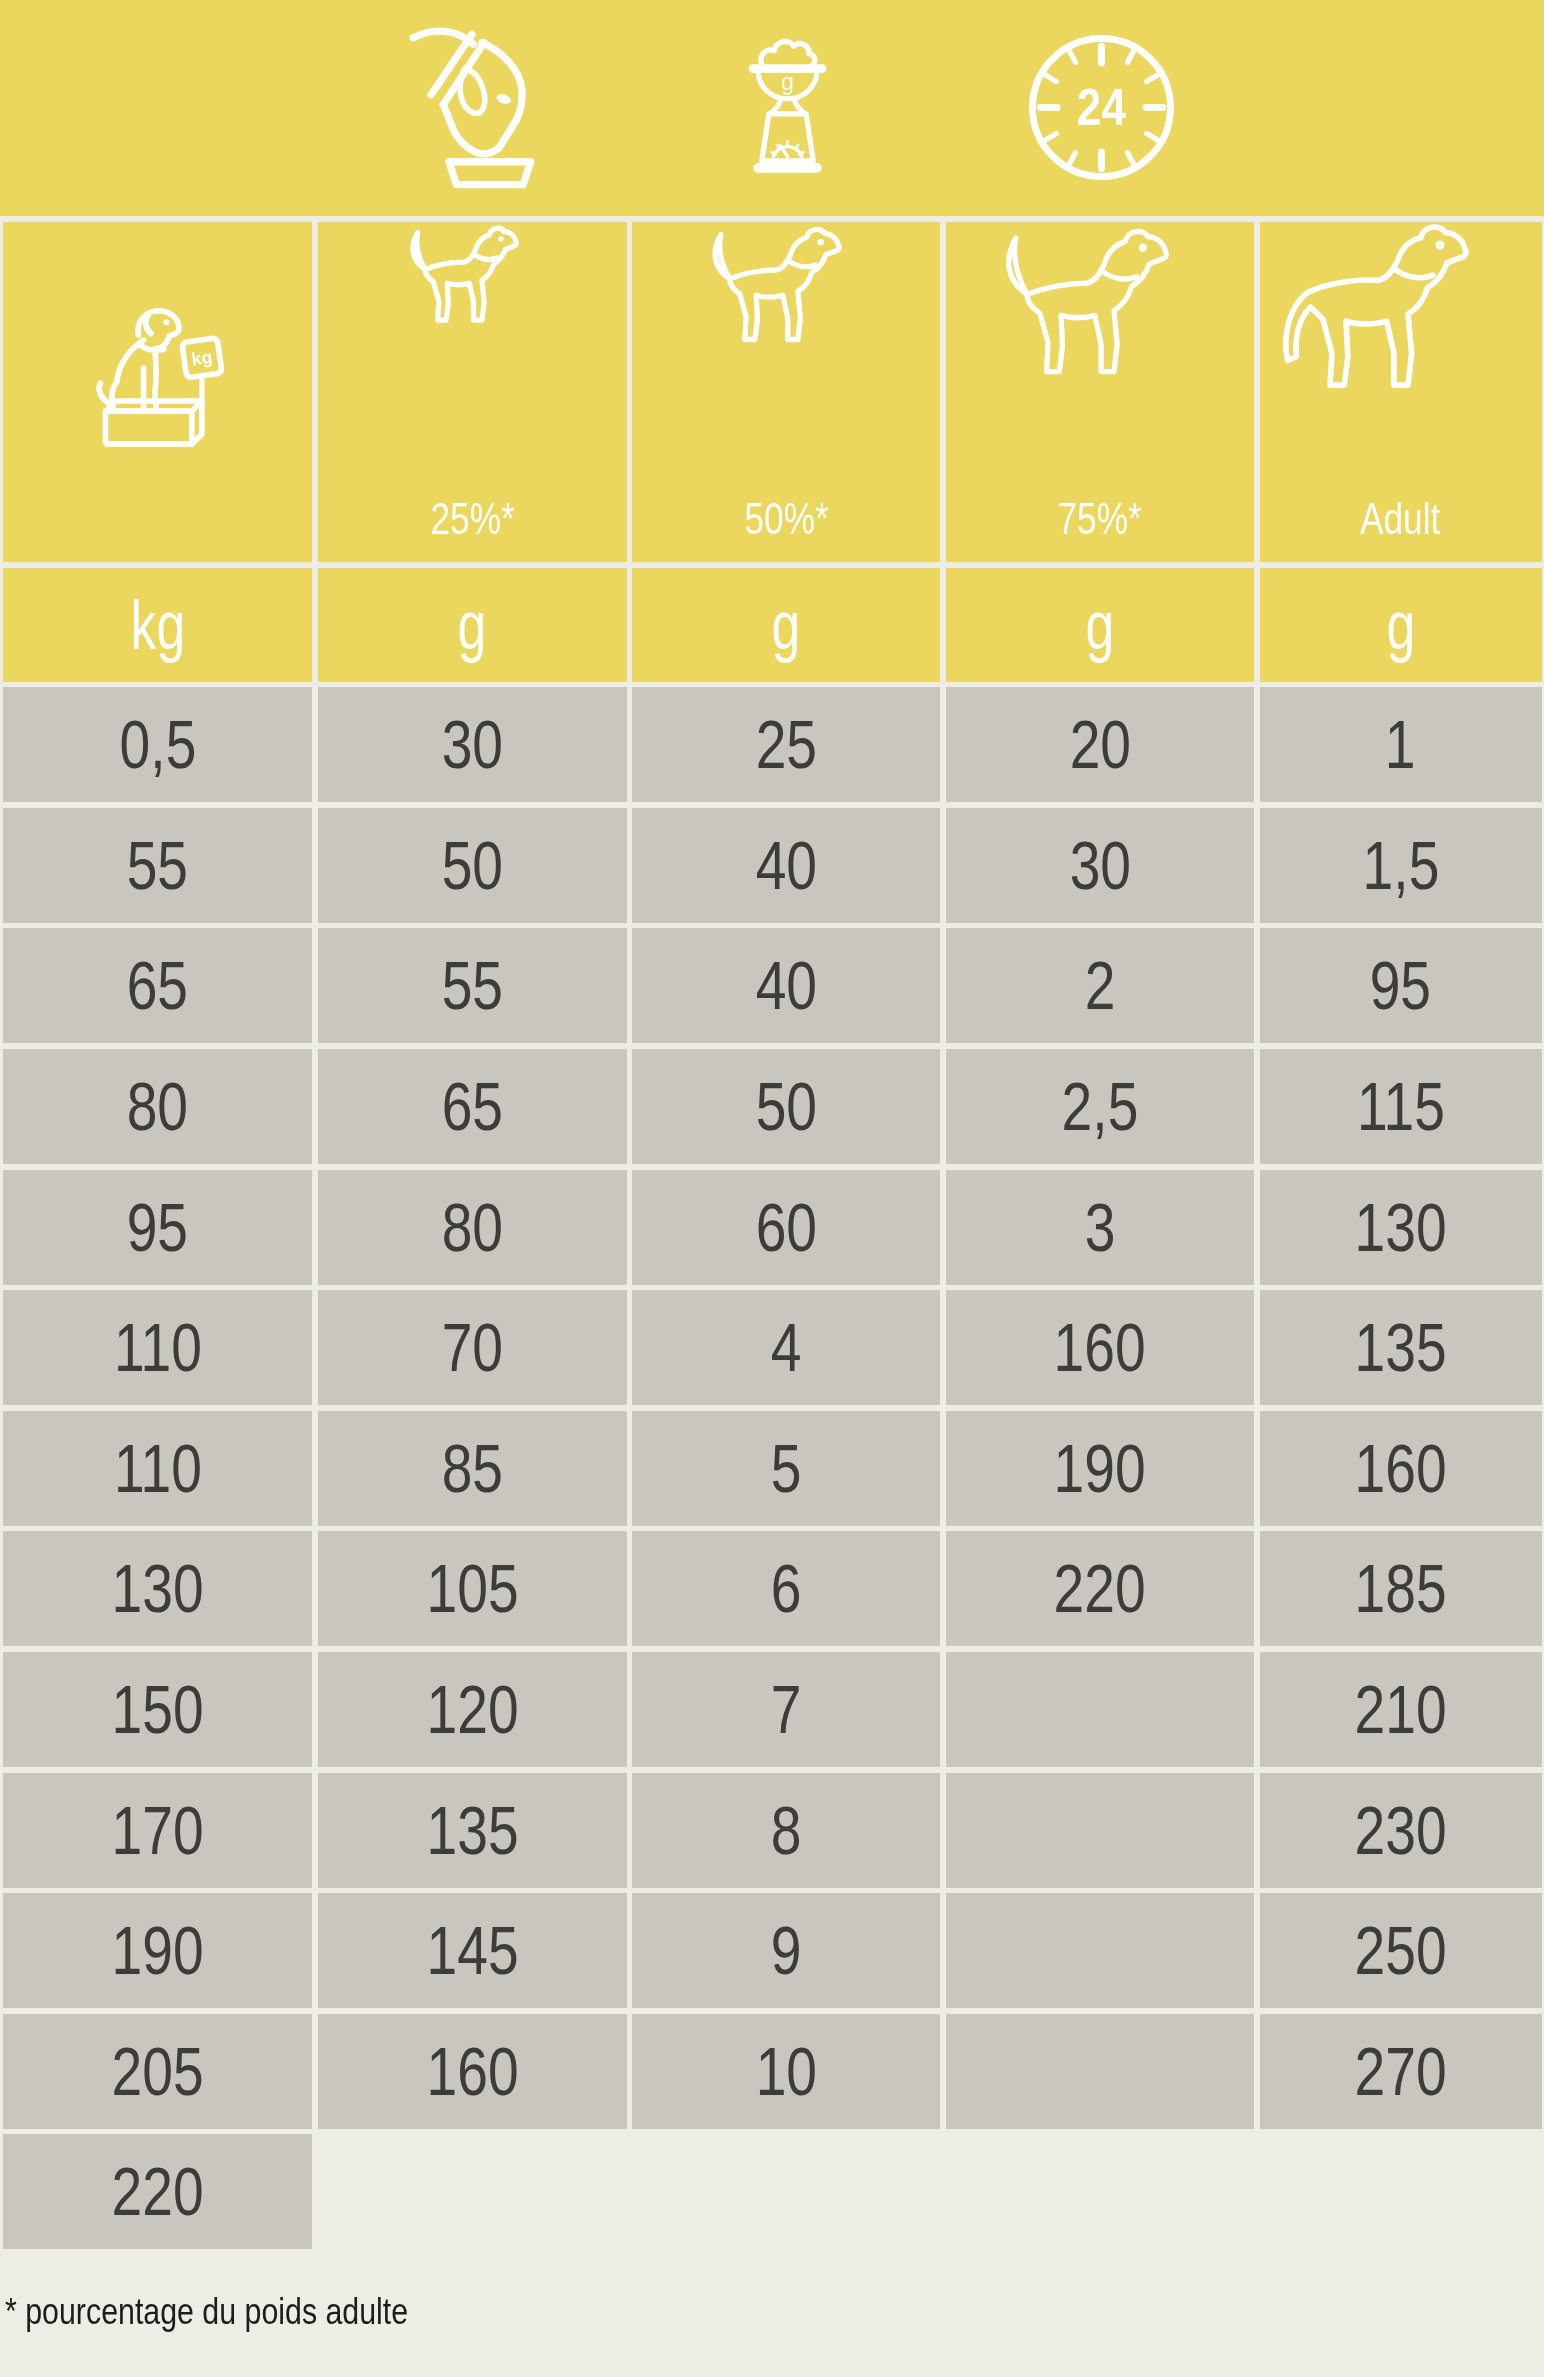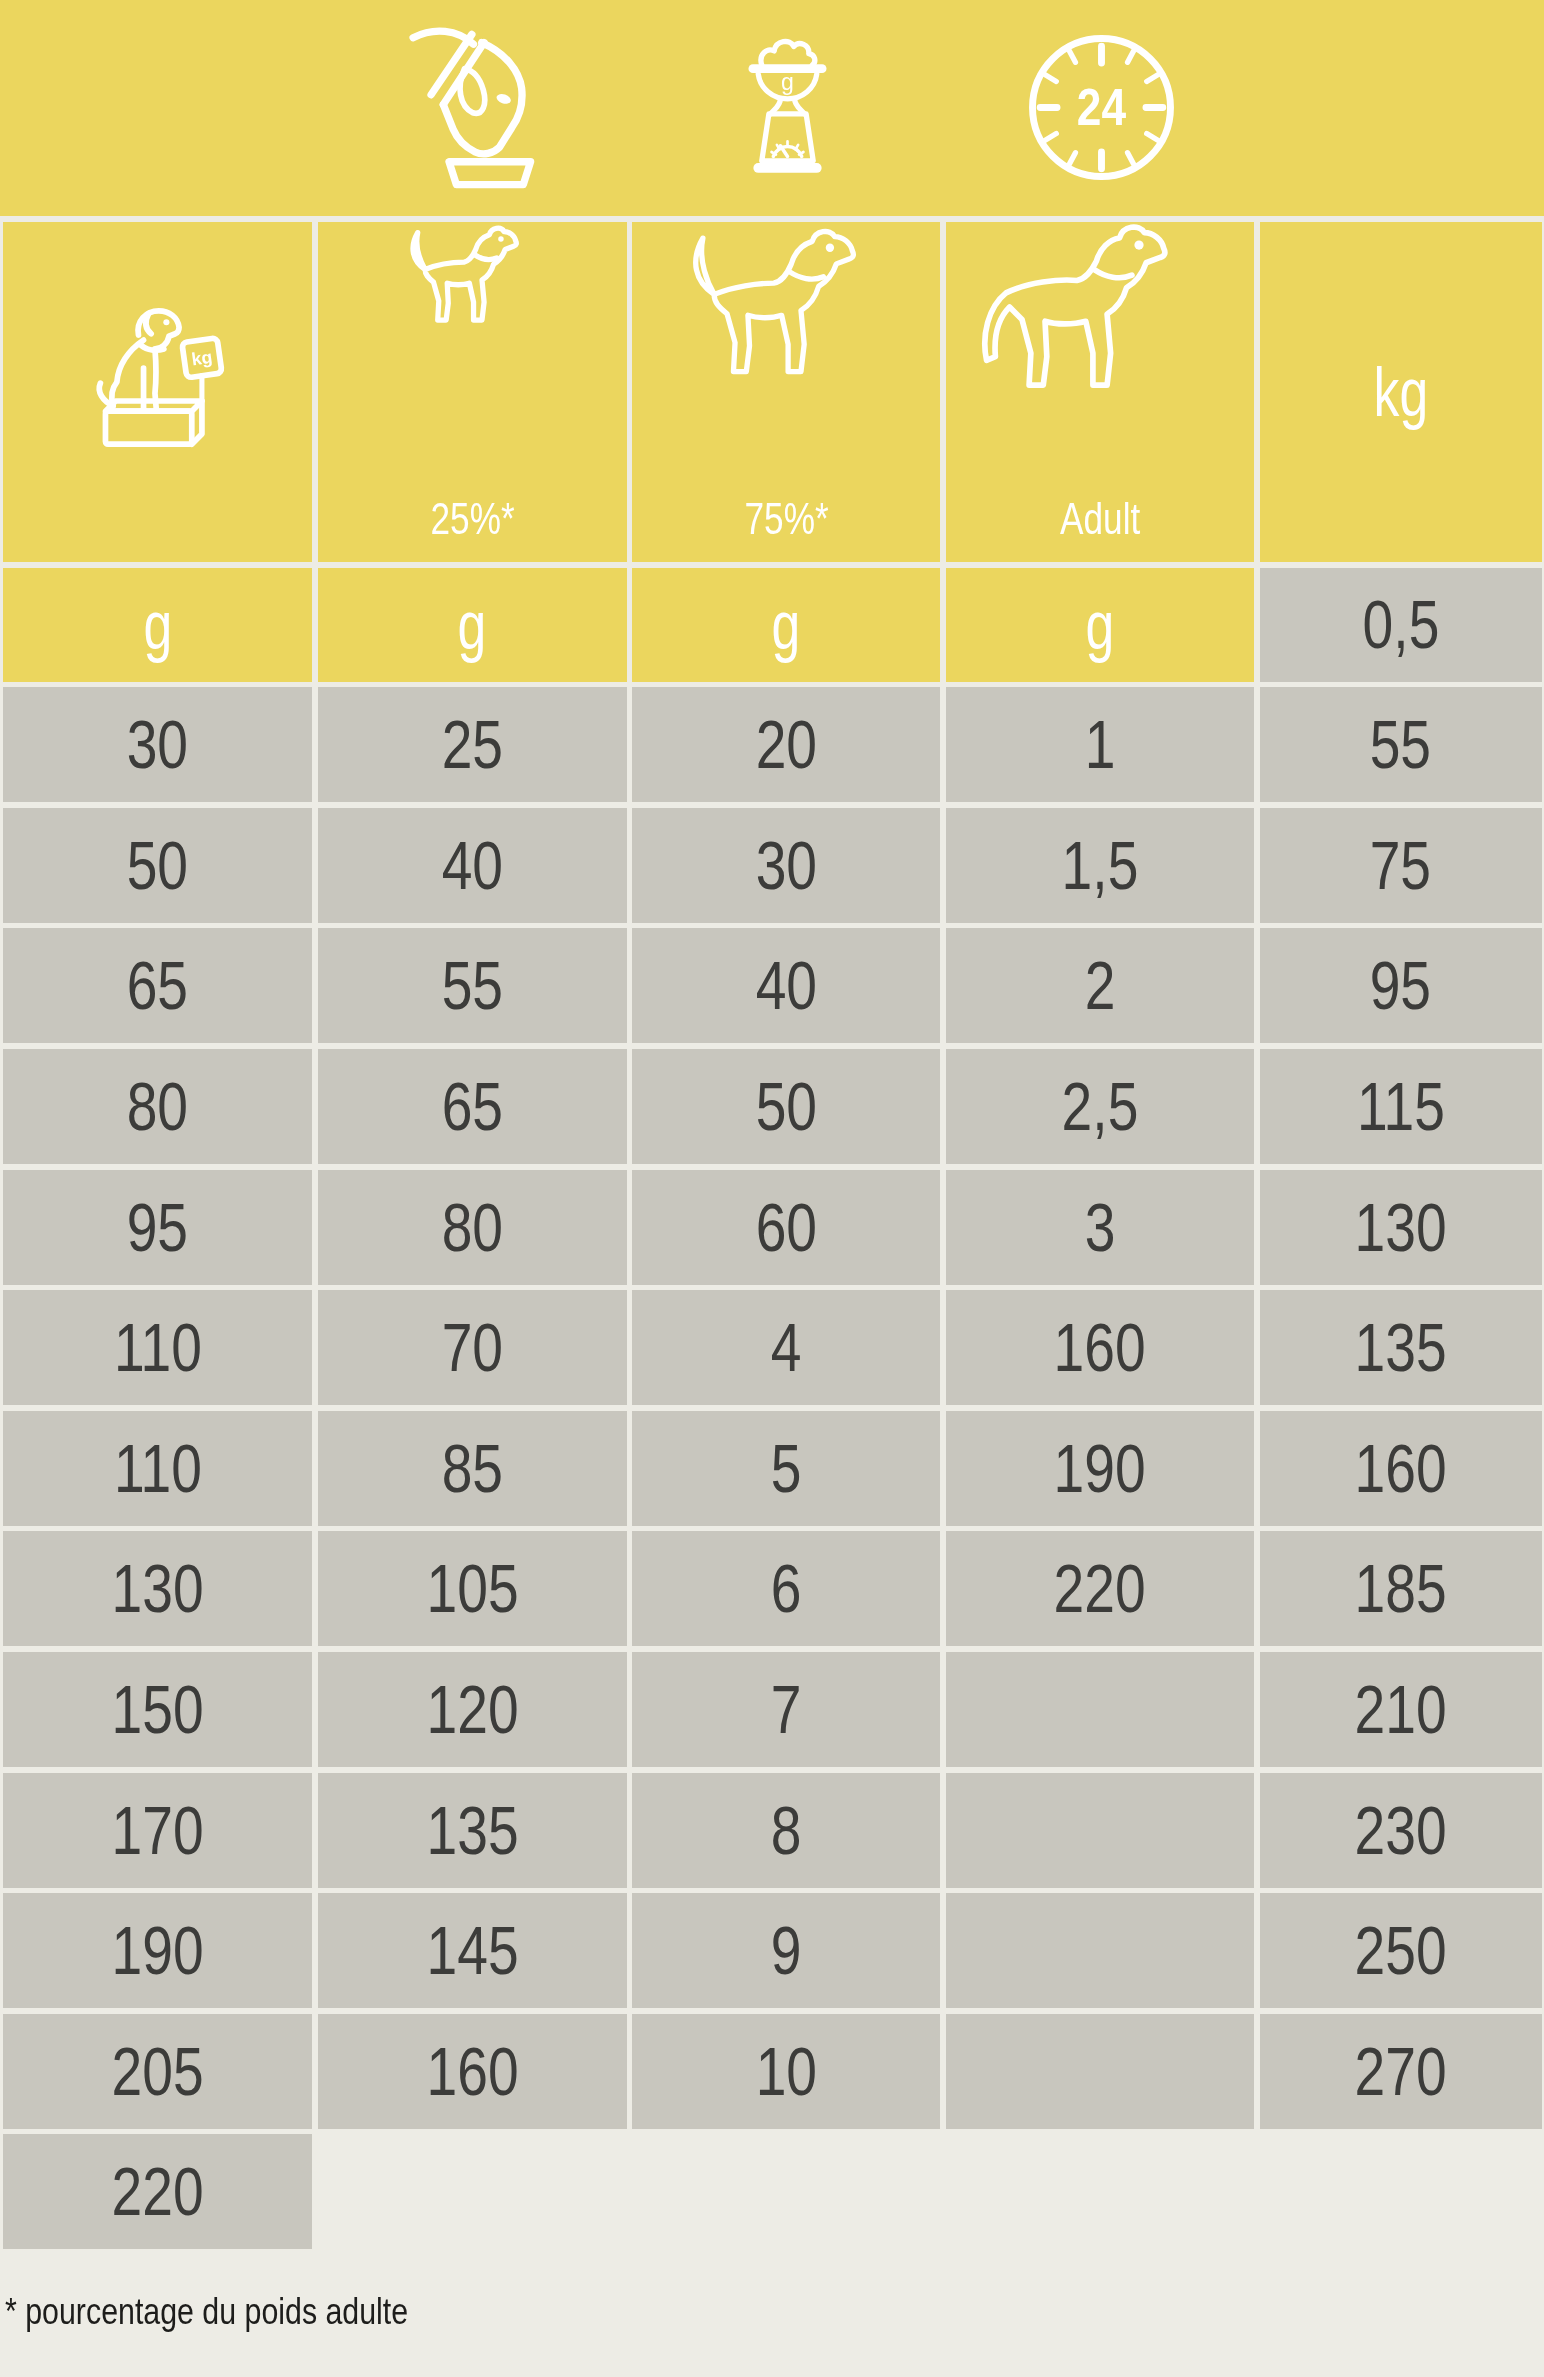--- a/index.html
+++ b/index.html
@@ -114,20 +114,26 @@
       </svg>
     </div>
 
     <div class="hcell">
       <svg width="137" height="116" viewBox="0 0 130 110" fill="none" stroke="#fff" stroke-linecap="round" stroke-linejoin="round">
         <use href="#pup" stroke-width="5"></use>
       </svg>
       <span class="dlab">25%*</span>
     </div>
 
+    <div class="hcell">
+      <svg width="165" height="139" viewBox="0 0 130 110" fill="none" stroke="#fff" stroke-linecap="round" stroke-linejoin="round">
+        <use href="#pup" stroke-width="4.2"></use>
+      </svg>
+      <span class="dlab">50%*</span>
+    </div>
 
     <div class="hcell">
       <svg width="209" height="177" viewBox="0 0 130 110" fill="none" stroke="#fff" stroke-linecap="round" stroke-linejoin="round">
         <use href="#pup" stroke-width="3.3"></use>
       </svg>
       <span class="dlab">75%*</span>
     </div>
 
     <div class="hcell">
       <svg width="266" height="195" viewBox="0 0 150 110" fill="none" stroke="#fff" stroke-width="3.2" stroke-linecap="round" stroke-linejoin="round">
@@ -180,23 +186,20 @@
         <span class="num">40</span>
       </div>
     <div class="dcell">
         <span class="num">30</span>
       </div>
 
     <div class="dcell">
         <span class="num">1,5</span>
       </div>
     <div class="dcell">
-        <span class="num">75</span>
-      </div>
-    <div class="dcell">
         <span class="num">65</span>
       </div>
     <div class="dcell">
         <span class="num">55</span>
       </div>
     <div class="dcell">
         <span class="num">40</span>
       </div>
 
     <div class="dcell">

